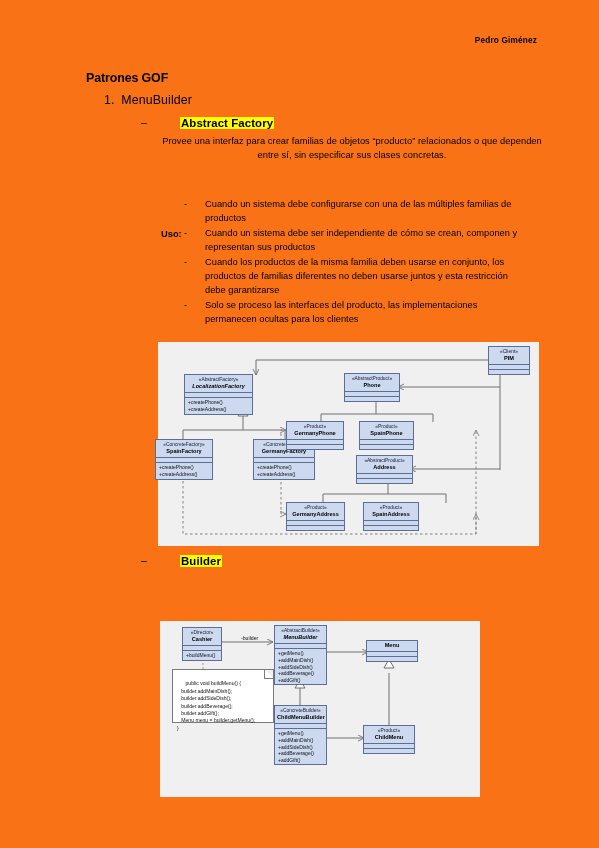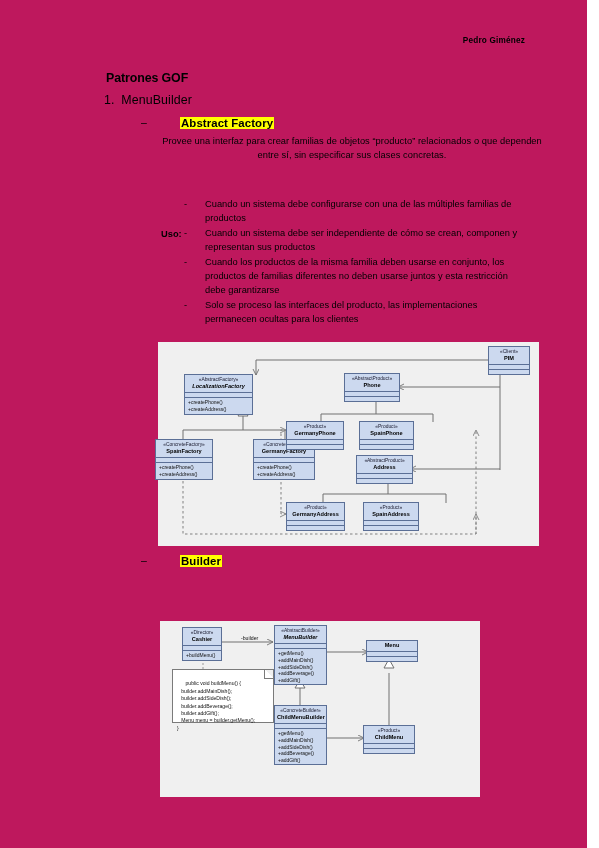--- a/index.html
+++ b/index.html
@@ -10,41 +10,39 @@
   body {
     width: 599px;
     height: 848px;
     position: relative;
     font-family: "Liberation Sans", sans-serif;
     color: #000000;
     overflow: hidden;
   }
   .page {
     position: relative;
-    width: 549px;
+    width: 599px;
     height: 848px;
-    background: #be185d;
-    padding-left: 38px;
+    background: #f97316;
   }
   .author {
     position: absolute;
     top: 36px;
     right: 62px;
     font-size: 8.2px;
     font-weight: bold;
     letter-spacing: 0.2px;
   }
   .h1 {
     position: absolute;
     left: 86px;
     top: 71px;
     font-size: 12.4px;
     font-weight: bold;
     letter-spacing: -0.1px;
-    margin-left: 20px;
   }
   .h2-row {
     position: absolute;
     left: 104px;
     top: 93px;
     font-size: 12.4px;
     display: flex;
     gap: 7px;
   }
   .h2-num { font-weight: normal; }

